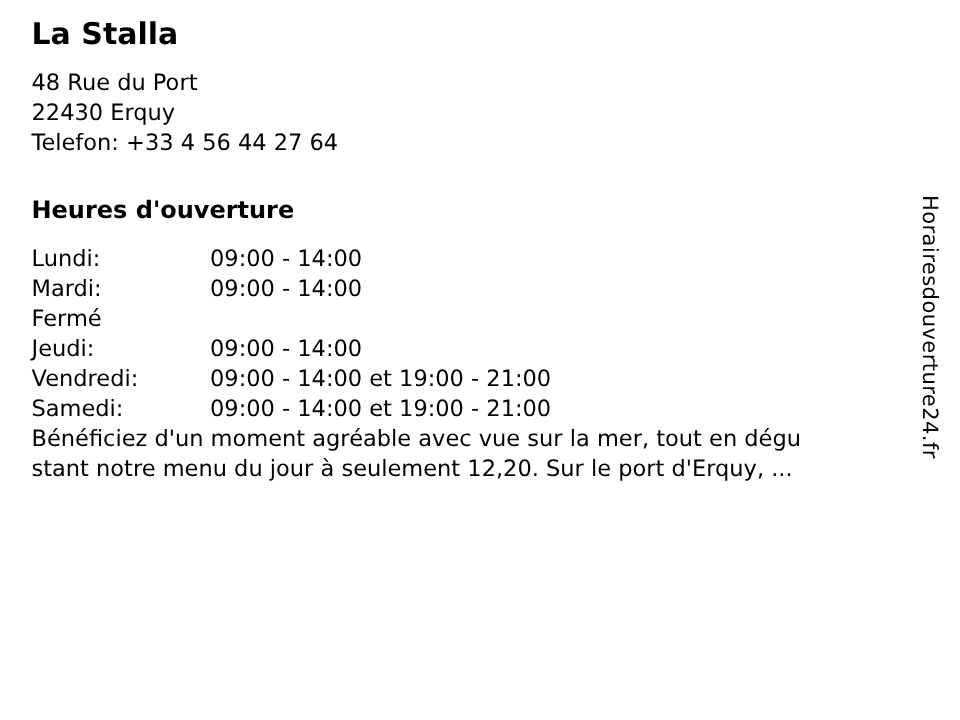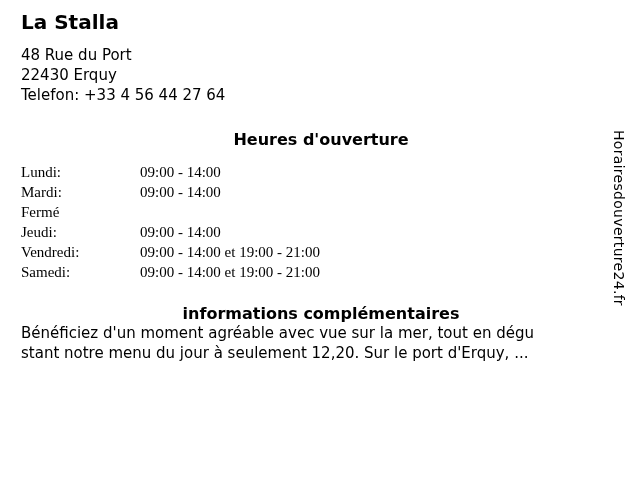--- a/index.html
+++ b/index.html
@@ -29,33 +29,31 @@
   }
   .address-block {
     margin-top: 12px;
     font-size: 15px;
     line-height: 20px;
   }
   .section-heading {
     font-size: 16px;
     font-weight: bold;
     line-height: 18px;
-    text-align: center;
   }
   .hours-heading {
     margin-top: 26px;
   }
   .hours-table {
     margin-top: 13px;
     font-size: 15px;
     line-height: 20px;
   }
   .hours-row {
     display: flex;
-    font-family: Liberation Serif, serif;
   }
   .hours-day {
     width: 119px;
     flex: 0 0 119px;
   }
   .info-heading {
     margin-top: 23px;
   }
   .info-paragraph {
     font-size: 15px;
@@ -105,21 +103,20 @@
     <div class="hours-row">
       <span class="hours-day">Vendredi:</span>
       <span class="hours-times">09:00 - 14:00 et 19:00 - 21:00</span>
     </div>
     <div class="hours-row">
       <span class="hours-day">Samedi:</span>
       <span class="hours-times">09:00 - 14:00 et 19:00 - 21:00</span>
     </div>
   </div>
 
-  <div class="section-heading info-heading">informations complémentaires</div>
 
   <div class="info-paragraph">
     <div>Bénéficiez d'un moment agréable avec vue sur la mer, tout en dégu</div>
     <div>stant notre menu du jour à seulement 12,20. Sur le port d'Erquy, ...</div>
   </div>
 
 </div>
 
 <div class="watermark">Horairesdouverture24.fr</div>
 

